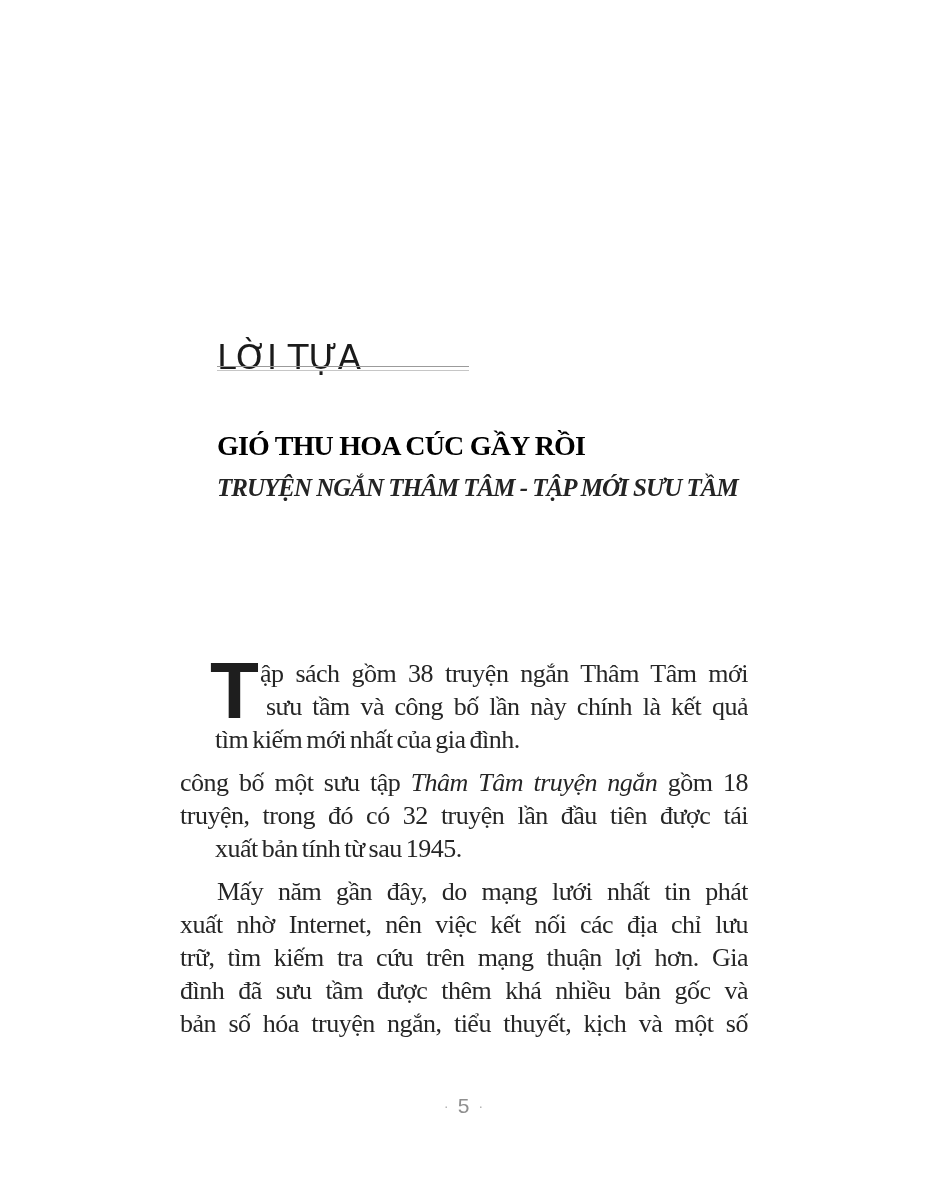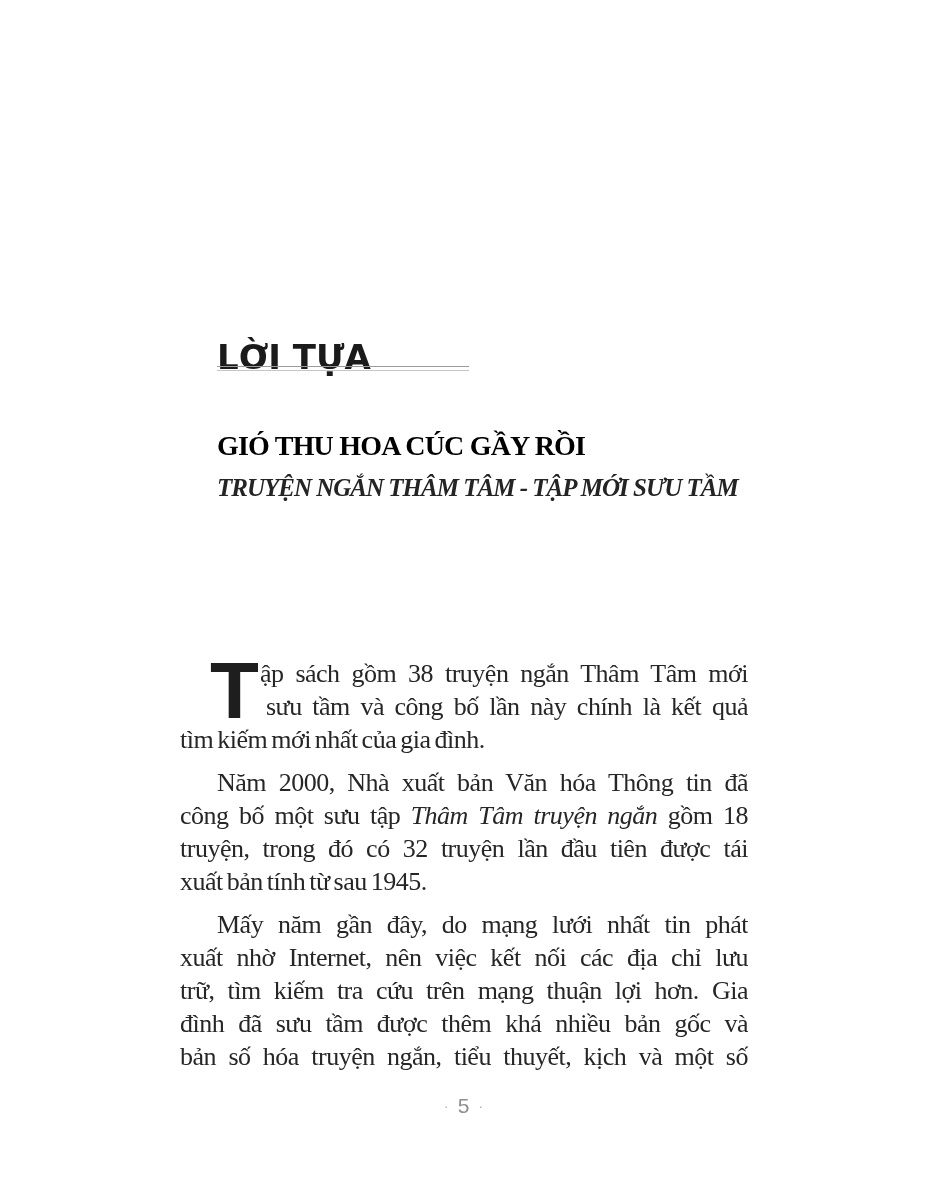--- a/index.html
+++ b/index.html
@@ -16,21 +16,21 @@
     font-family: "Liberation Serif", serif;
     color: #262626;
   }
 
   
   .chapter-title {
     position: absolute;
     left: 217px;
     top: 317px;
     font-family: "DejaVu Sans", sans-serif;
-    font-weight: 700;
+    font-weight: 400;
     font-size: 34px;
     line-height: 1;
     letter-spacing: 0px;
     color: #1b1b1b;
   }
 
   
   .title-rule {
     position: absolute;
     left: 217px;
@@ -84,20 +84,21 @@
   .line {
     display: block;
     line-height: 33px;
     text-align: justify;
     text-align-last: justify;
     overflow: hidden;
     white-space: normal;
   }
   .line.last {
     text-align-last: left;
+    margin-left: 35px;
   }
   .line.indent {
     padding-left: 37px;
   }
   .line.dc1 { padding-left: 80px; }
   .line.dc2 { padding-left: 86px; }
   .para-first { position: relative; }
   .dropcap {
     position: absolute;
     left: 30px;
@@ -150,21 +151,20 @@
   <div class="body-text">
 
     <p class="para-first">
       <span class="dropcap">T</span>
       <span class="line dc1">ập sách gồm 38 truyện ngắn Thâm Tâm mới</span>
       <span class="line dc2">sưu tầm và công bố lần này chính là kết quả</span>
       <span class="line last">tìm kiếm mới nhất của gia đình.</span>
     </p>
 
     <p>
-      <span class="line indent">Năm 2000, Nhà xuất bản Văn hóa Thông tin đã</span>
       <span class="line mixed"><span>công bố một sưu tập </span><em>Thâm Tâm truyện ngắn</em><span> gồm 18</span></span>
       <span class="line">truyện, trong đó có 32 truyện lần đầu tiên được tái</span>
       <span class="line last">xuất bản tính từ sau 1945.</span>
     </p>
 
     <p>
       <span class="line indent">Mấy năm gần đây, do mạng lưới nhất tin phát</span>
       <span class="line">xuất nhờ Internet, nên việc kết nối các địa chỉ lưu</span>
       <span class="line">trữ, tìm kiếm tra cứu trên mạng thuận lợi hơn. Gia</span>
       <span class="line">đình đã sưu tầm được thêm khá nhiều bản gốc và</span>

